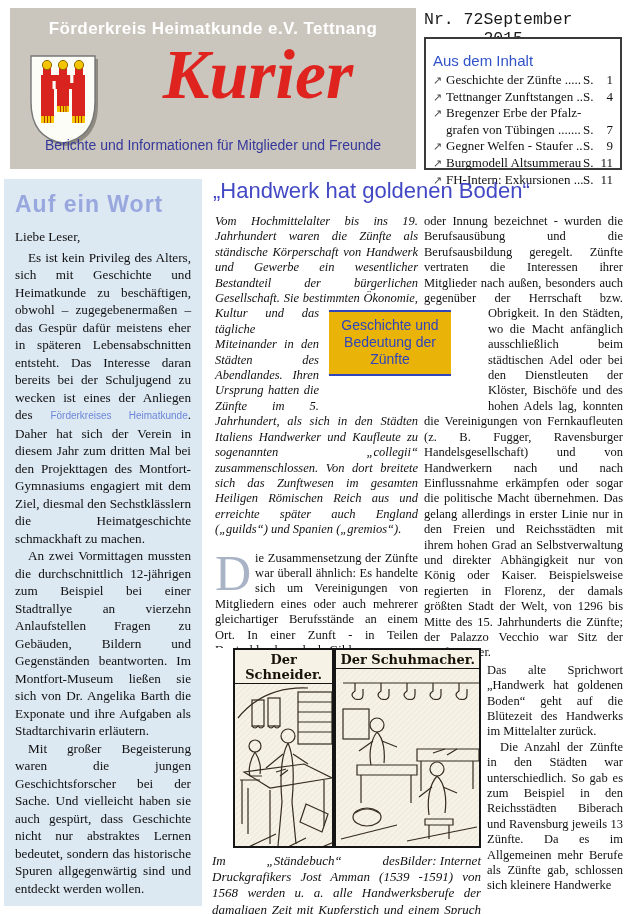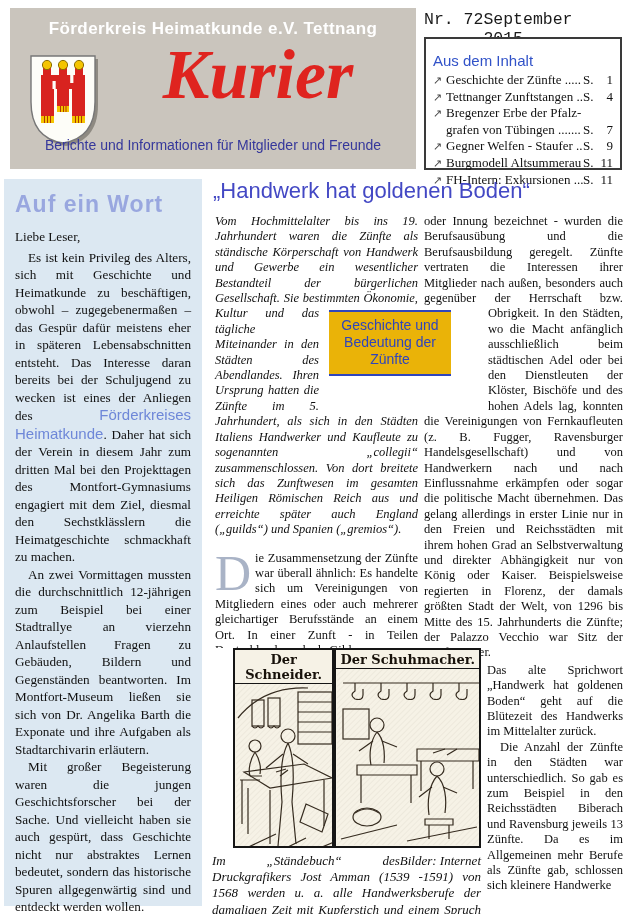--- a/index.html
+++ b/index.html
@@ -32,21 +32,21 @@
   .toc-s { width:16px; flex:none; }
   .toc-num { width:14px; flex:none; text-align:right; }
   
   .sidebar { position:absolute; left:4px; top:179px; width:198px; height:727px;
     background:#dce8f2; padding:10px 11px; box-sizing:border-box; }
   .sidebar-h { font-family:"Liberation Sans",sans-serif; font-weight:bold; font-size:23px;
     color:#99a7df; letter-spacing:1px; margin:2px 0 10px 0; }
   .sidebar p { margin:0; font-size:13.2px; line-height:17.5px; text-align:justify; }
   .salut { margin-bottom:3px !important; }
   .ind { text-indent:13px; }
-  .blue-inline { font-family:"Liberation Sans",sans-serif; font-size:15px; color:#6e87d8; }
+  .blue-inline { font-family:"Liberation Sans",sans-serif; font-size:10px; color:#6e87d8; }
   .sig-row { margin-top:9px; display:flex; align-items:flex-start; }
   .sig-ihr { font-size:14px; padding-top:14px; }
   .sig-svg { width:150px; height:58px; margin-left:2px; }
   
   .art-title { position:absolute; left:213px; top:178px; width:412px; 
     font-family:"Liberation Sans",sans-serif; font-size:22px; color:#4348c4; }
   .col { position:absolute; top:214px; font-size:12.5px; line-height:15.4px; text-align:justify; }
   .col2 { left:215px; width:203px; }
   .col3 { left:424px; width:199px; height:694px; }
   .lead { font-style:italic; margin:0; }

